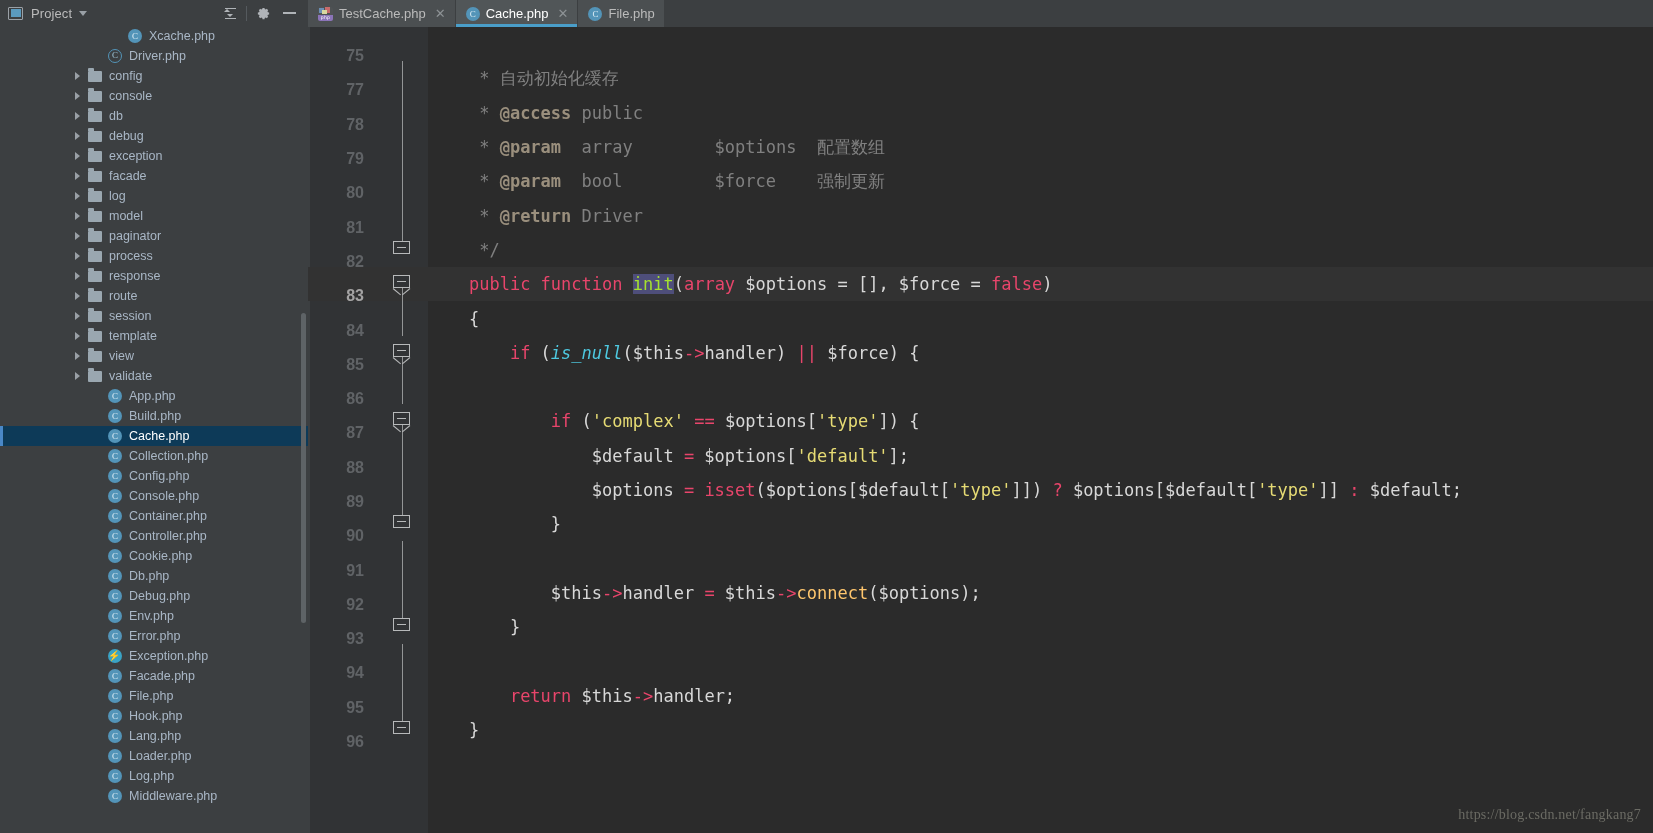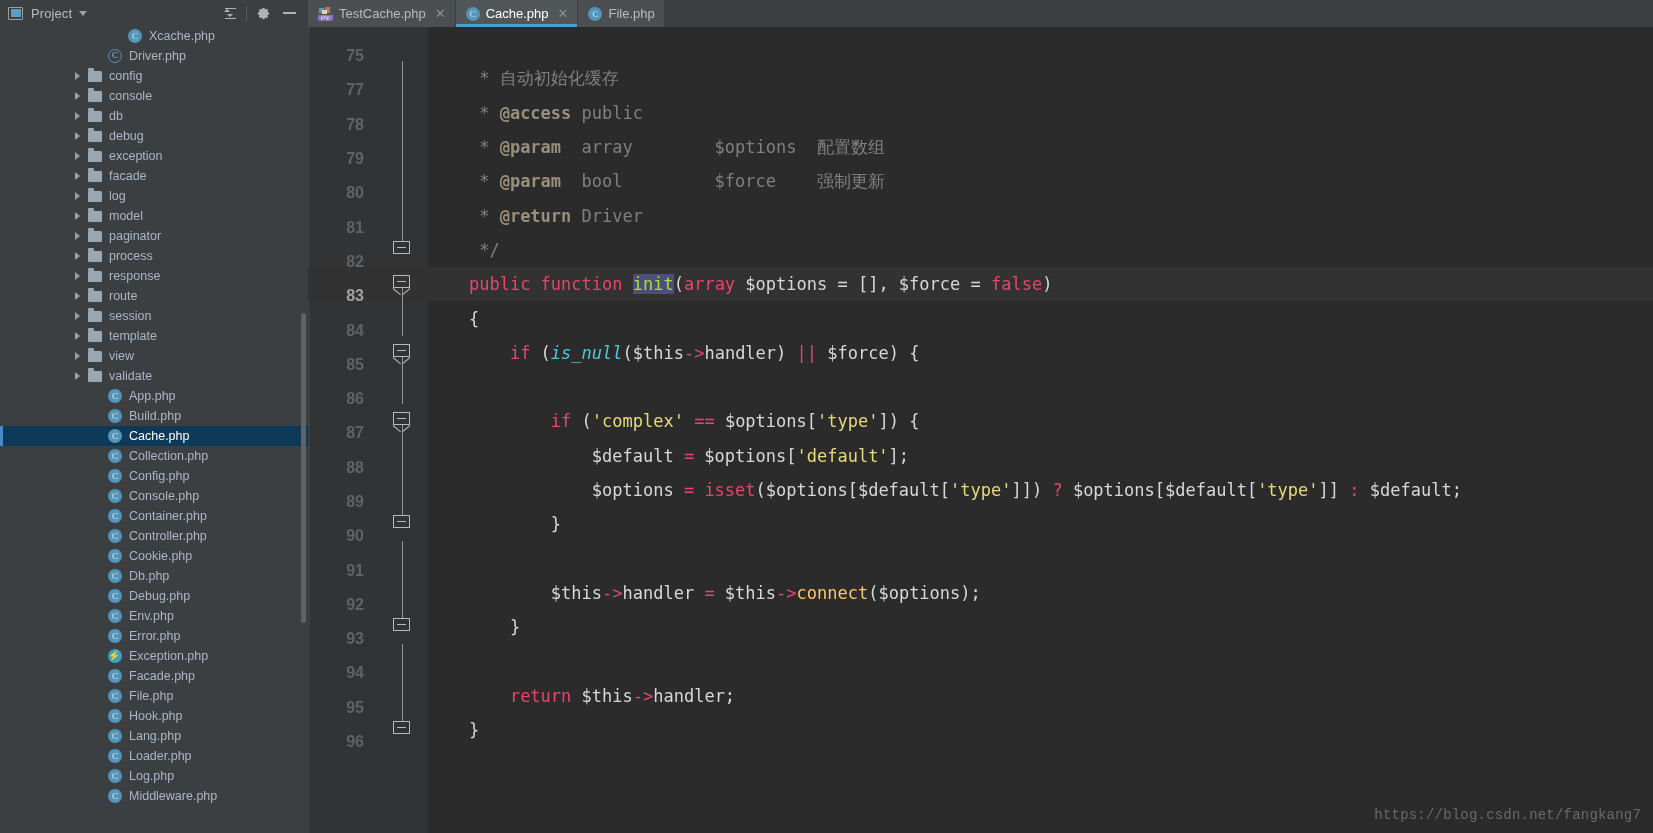--- a/index.html
+++ b/index.html
@@ -163,21 +163,21 @@
   .c-fn    { color:#ffc66d; }
   .c-txt   { color:#d8d8d8; }
   .c-str   { color:#e6db74; }
   .c-built { color:#4ec9e0; font-style:italic; }
   .c-green { color:#a6e22e; }
   .c-arrow { color:#e8456b; }
   .hl-match{ background:#4e4e7a; }
 
   .watermark {
     position:absolute; right:12px; bottom:10px;
-    color:#6b6b64; font-size:14px; font-family:Liberation Mono, monospace;
+    color:#6b6b64; font-size:14px; font-family:Liberation Serif, serif;
     letter-spacing:.2px;
   }
   .ed-left-edge { position:absolute; left:0; top:0; bottom:0; width:2px; background:#3c3f41; }
 </style>
 </head>
 <body>
 
 <div class="ide">
 
   <div class="sidebar">

